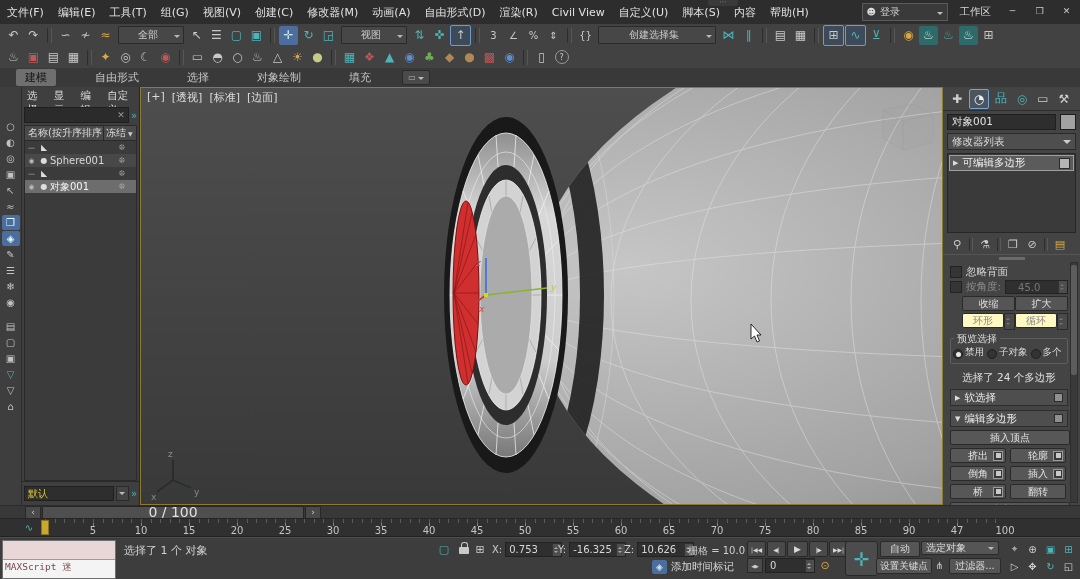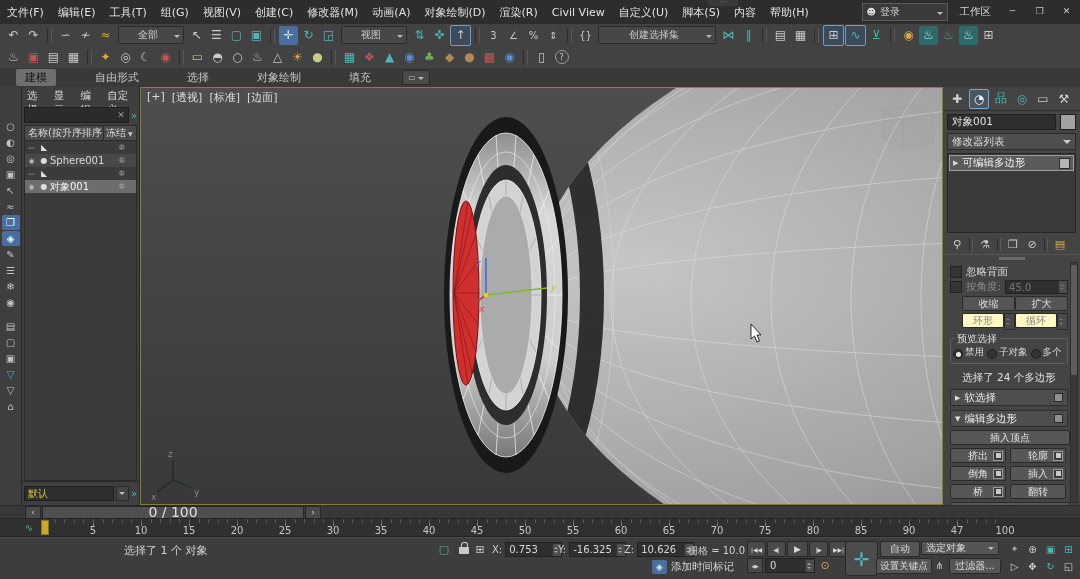--- a/index.html
+++ b/index.html
@@ -116,21 +116,21 @@
   .sti.sep{width:2px;height:13px;border-left:1px solid #2d2d2d;border-right:1px solid #585858;}
   .cp-split{height:7px;display:flex;align-items:center;justify-content:center;}
   .cp-split i{display:block;width:26px;height:3px;background:#6a6a6a;}
   .cp-scroll{flex:1;position:relative;padding:2px 12px 0 7px;overflow:hidden;font-size:10.5px;}
   .cp-sb{position:absolute;right:2px;top:0;bottom:2px;width:6px;background:#393939;border:1px solid #2e2e2e;}
   .cp-sb i{position:absolute;left:0;right:0;top:2px;height:110px;background:#5d5d5d;border-radius:2px;}
   .crow{display:flex;align-items:center;gap:4px;height:14px;margin-top:1px;}
   .cbox{width:10px;height:10px;background:#353535;border:1px solid #222;flex:none;}
   .dis{color:#8d8d8d;}
   .vfield{display:flex;align-items:center;height:12px;background:#2f2f2f;border:1px solid #222;
-          padding-left:3px;font-size:10px;color:#c9c9c9;flex:1;}
+          padding-left:12px;font-size:10px;color:#c9c9c9;flex:1;}
   .vfield.dis{color:#777;}
   .spin{width:8px;height:12px;position:relative;background:#4e4e4e;border-left:1px solid #333;flex:none;margin-left:auto;}
   .spin::before{content:"";position:absolute;top:1px;left:1px;border:2.5px solid transparent;border-bottom-color:#a8a8a8;}
   .spin::after{content:"";position:absolute;bottom:1px;left:1px;border:2.5px solid transparent;border-top-color:#a8a8a8;}
   .spin.dis::before{border-bottom-color:#6f6f6f;}.spin.dis::after{border-top-color:#6f6f6f;}
   .btnrow{display:flex;gap:0;margin-top:2px;padding-left:12px;}
   .sbtn{height:13px;background:#555;border:1px solid #2a2a2a;border-radius:2px;display:flex;
         align-items:center;justify-content:center;font-size:10px;color:#dedede;}
   .sbtn.dis{background:#fef9c3;color:#868686;}
   .btnrow .sbtn{flex:1;}
@@ -231,21 +231,21 @@
   <div class="titlebar">
 
   <span class="menu-item">文件(F)</span>
       <span class="menu-item">编辑(E)</span>
       <span class="menu-item">工具(T)</span>
       <span class="menu-item">组(G)</span>
       <span class="menu-item">视图(V)</span>
       <span class="menu-item">创建(C)</span>
       <span class="menu-item">修改器(M)</span>
       <span class="menu-item">动画(A)</span>
-      <span class="menu-item">对象绘制(D)</span>
+      <span class="menu-item">自由形式(D)</span>
       <span class="menu-item">渲染(R)</span>
       <span class="menu-item">Civil View</span>
       <span class="menu-item">自定义(U)</span>
       <span class="menu-item">脚本(S)</span>
       <span class="menu-item">内容</span>
       <span class="menu-item">帮助(H)</span>
     </div>
   <div class="ribbon-handle">⋯</div>
   <div class="tb-right" style="position:absolute;right:0;top:0;height:24px;">
     <span class="login-box">
@@ -923,20 +923,24 @@
         <span class="tick-num" style="left: 80%;">80</span>
         <span class="tick-num" style="left: 85%;">85</span>
         <span class="tick-num" style="left: 90%;">90</span>
         <span class="tick-num" style="left: 95%;">47</span>
         <span class="tick-num" style="left: 100%;">100</span>
       </div>
     <span class="playhead"></span>
   </div>
 
   <div class="statusbar">
+    <div class="listener">
+      <div class="listener-pink"></div>
+      <div class="listener-white">MAXScript 迷</div>
+    </div>
     <span class="sel-status">选择了 1 个 对象</span>
     <span class="st-icon teal" style="left:436px;">▢</span>
     <span class="lockshape" style="left:459px;"></span>
     <span class="st-icon" style="left:472px;">⊞</span>
     <span class="coord" style="left:492px;">
       <span>X:</span>
       <span class="cfield">
           <span>0.753</span>
           <span class="spin"></span>
         </span>

